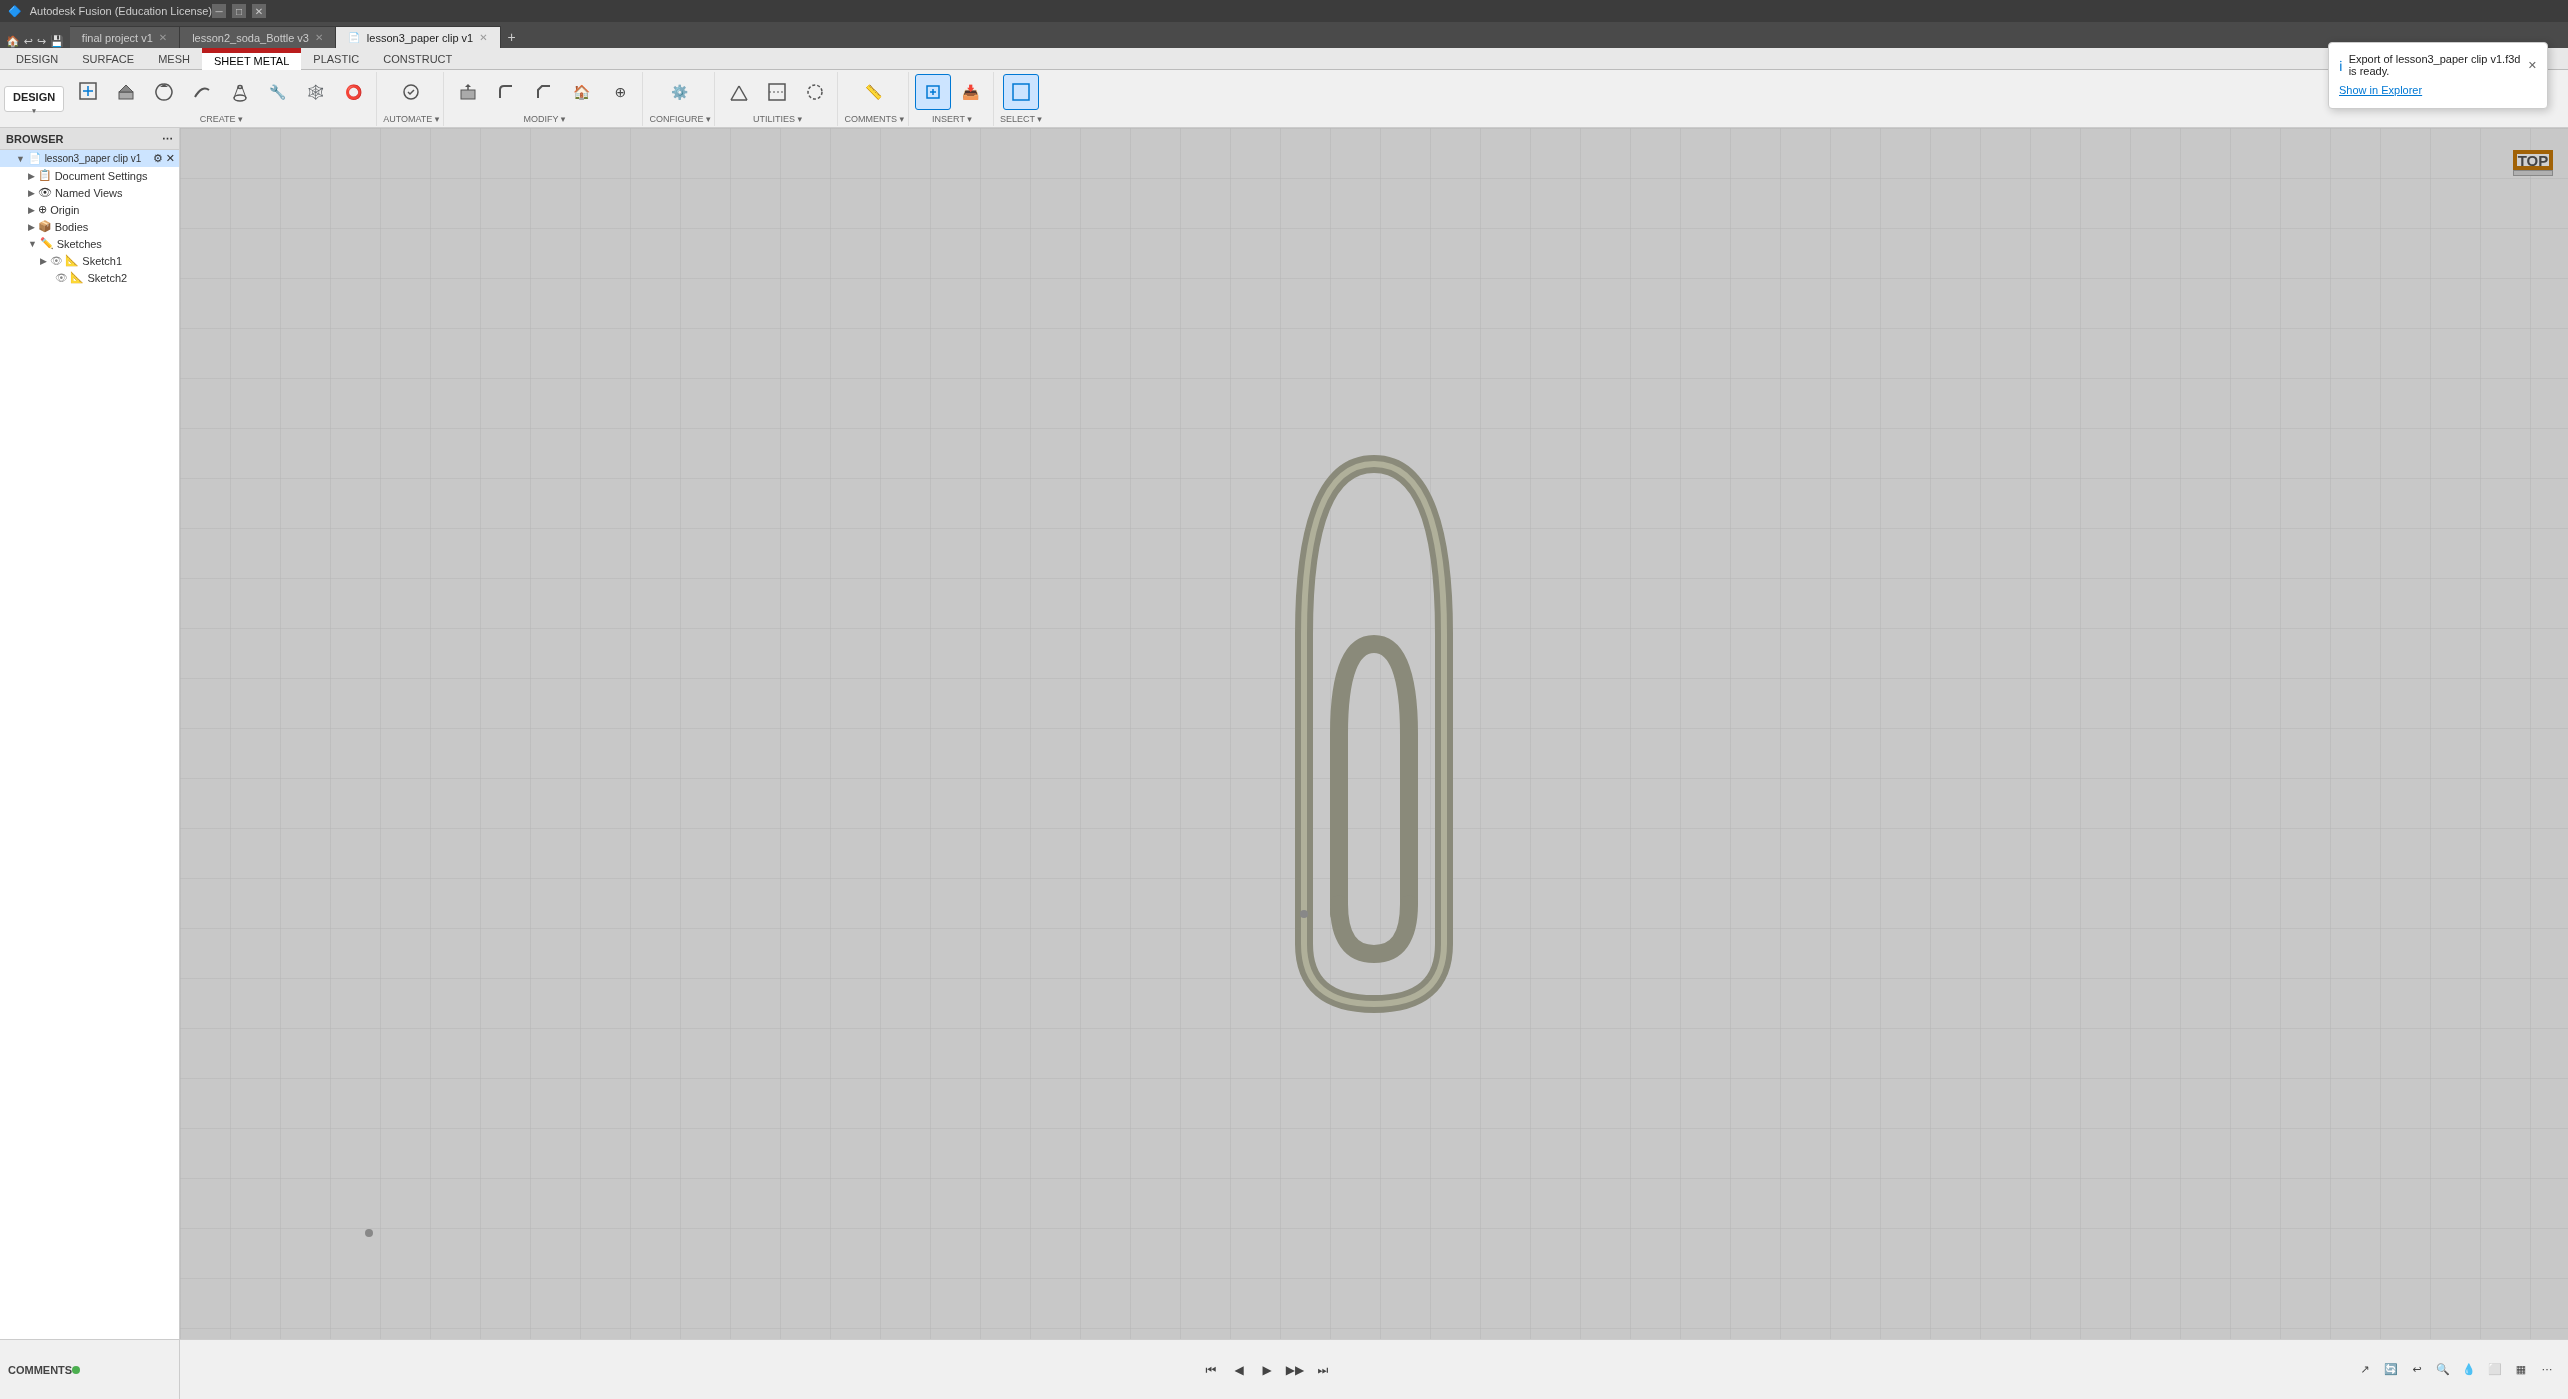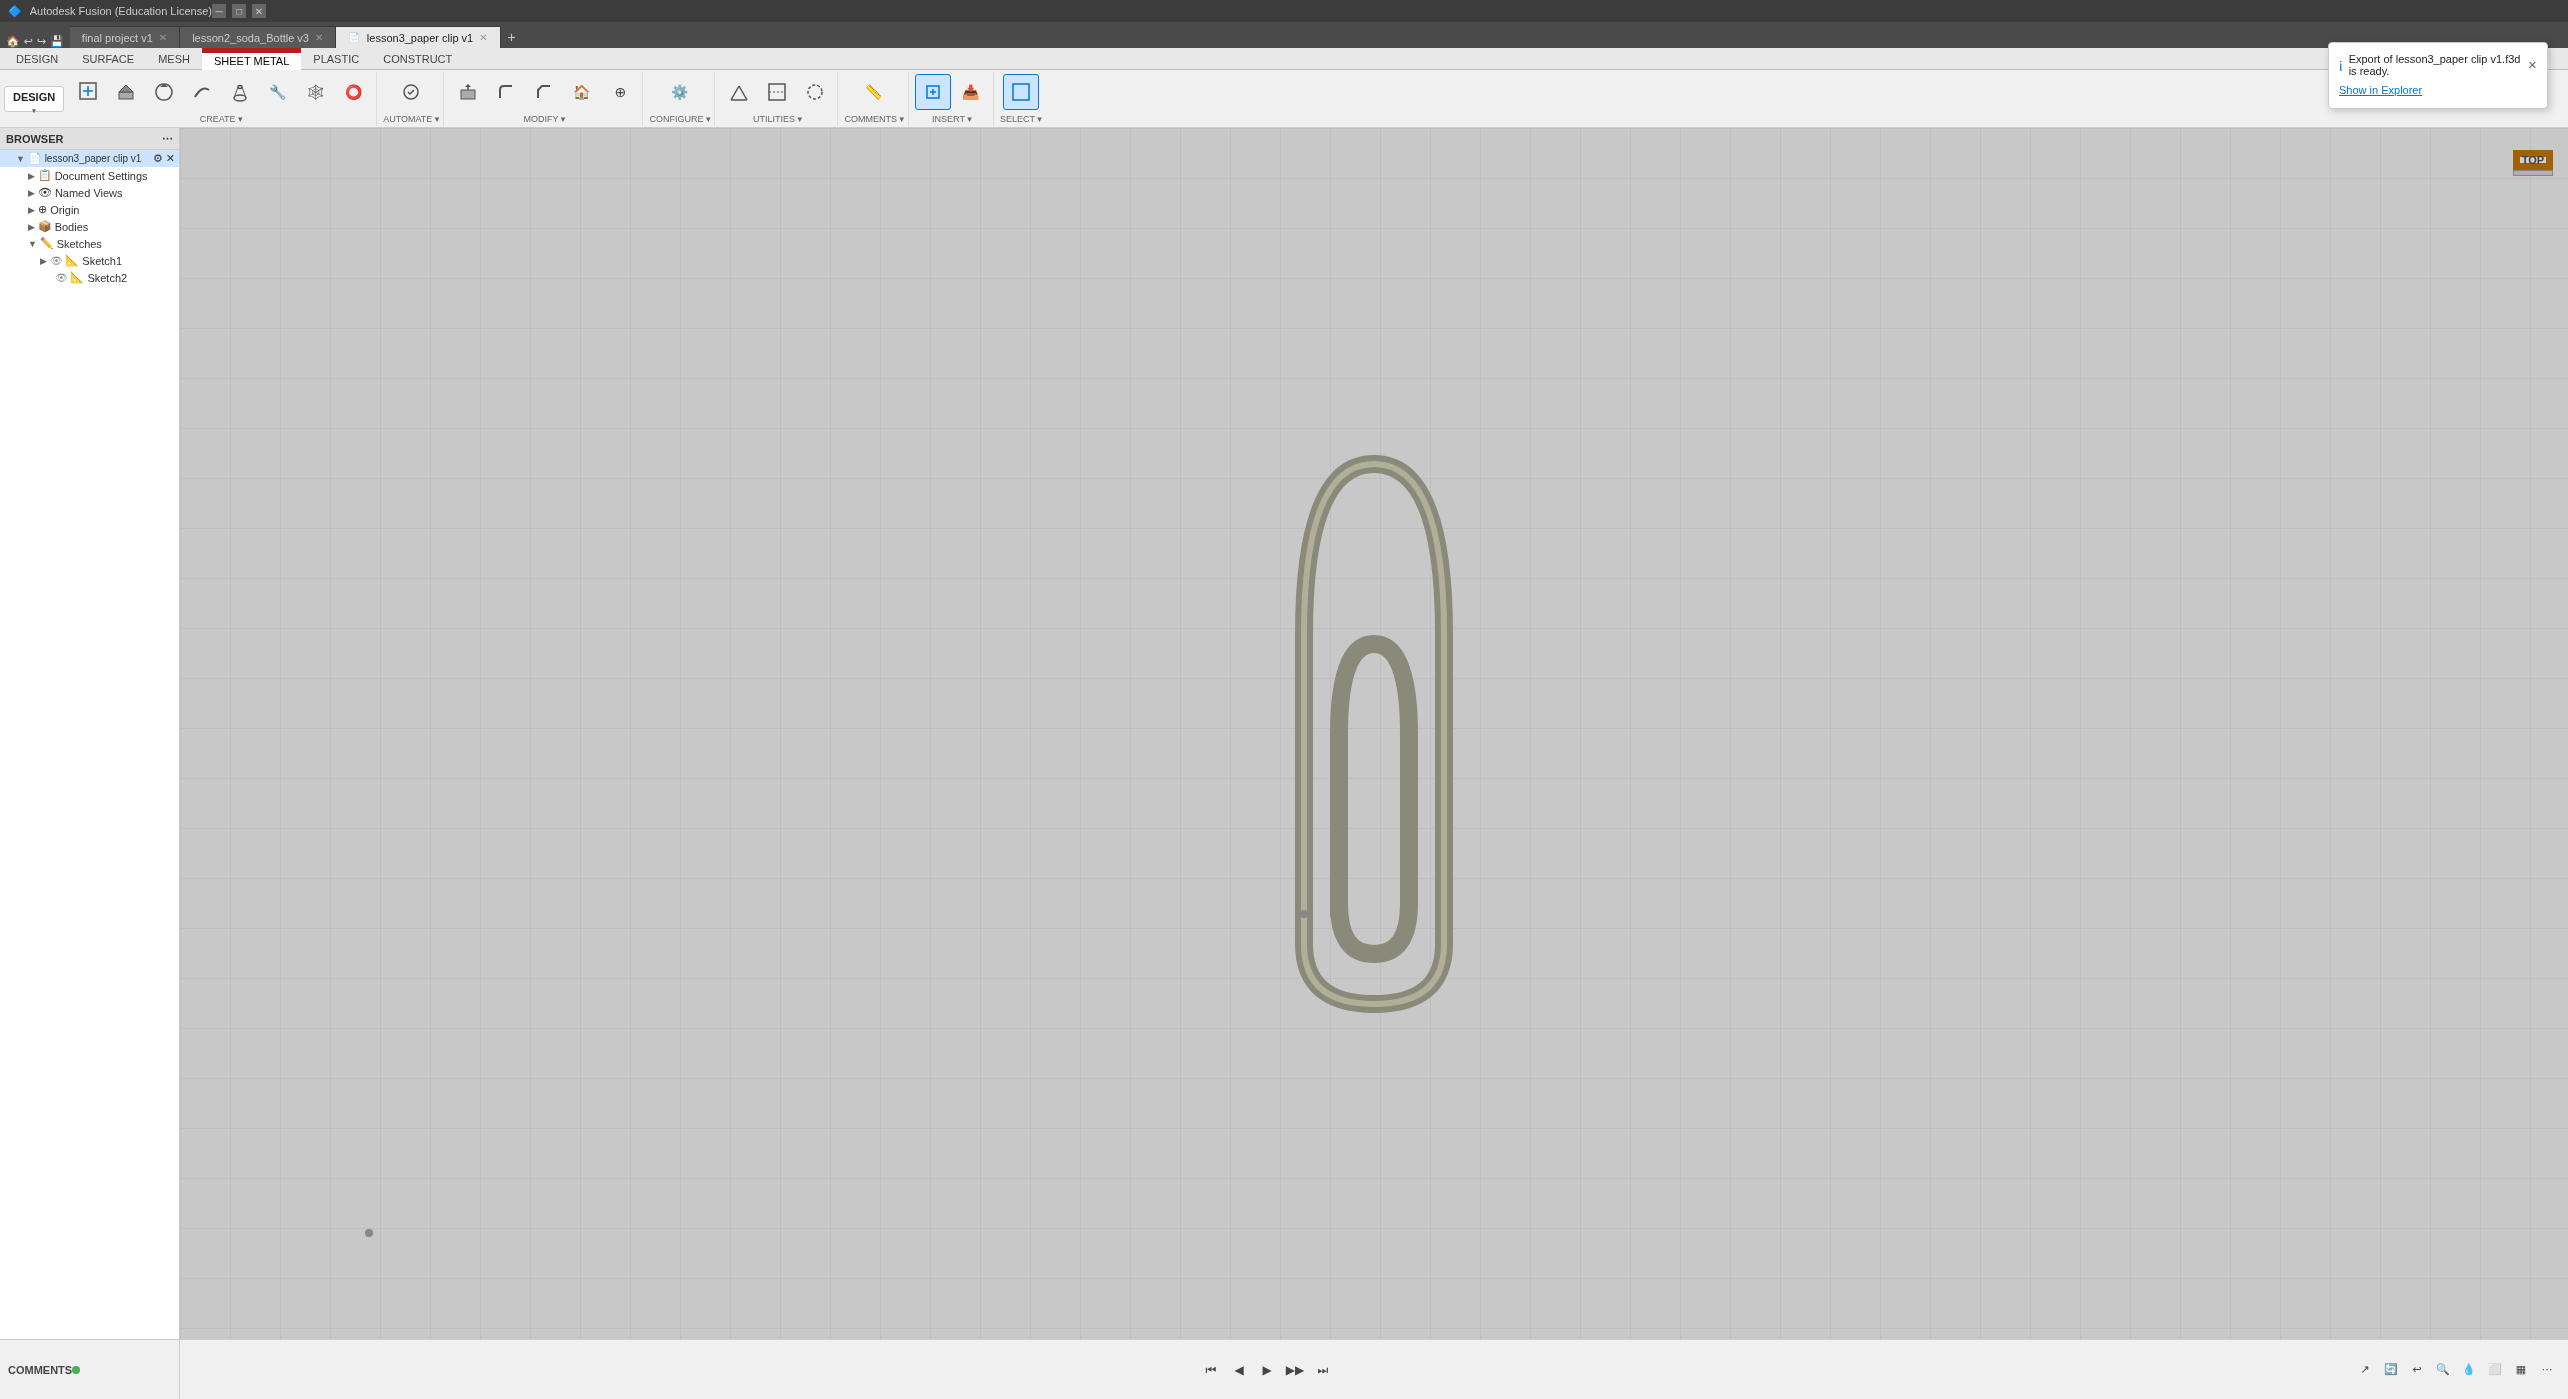--- a/index.html
+++ b/index.html
@@ -253,25 +253,25 @@
       height: 50px;
       display: flex;
       flex-direction: column;
       align-items: center;
       justify-content: center;
     }
     .cube-face {
       width: 40px;
       height: 20px;
       background: #d0d0d0;
-      border: 7px solid #a16207;
+      border: 4px solid #a16207;
       display: flex;
       align-items: center;
       justify-content: center;
-      font-size: 11px;
+      font-size: 15px;
       font-weight: bold;
       color: #444;
       cursor: pointer;
     }
 
     
     #bottom-toolbar {
       position: absolute;
       bottom: 0; left: 0; right: 0;
       height: 60px;

